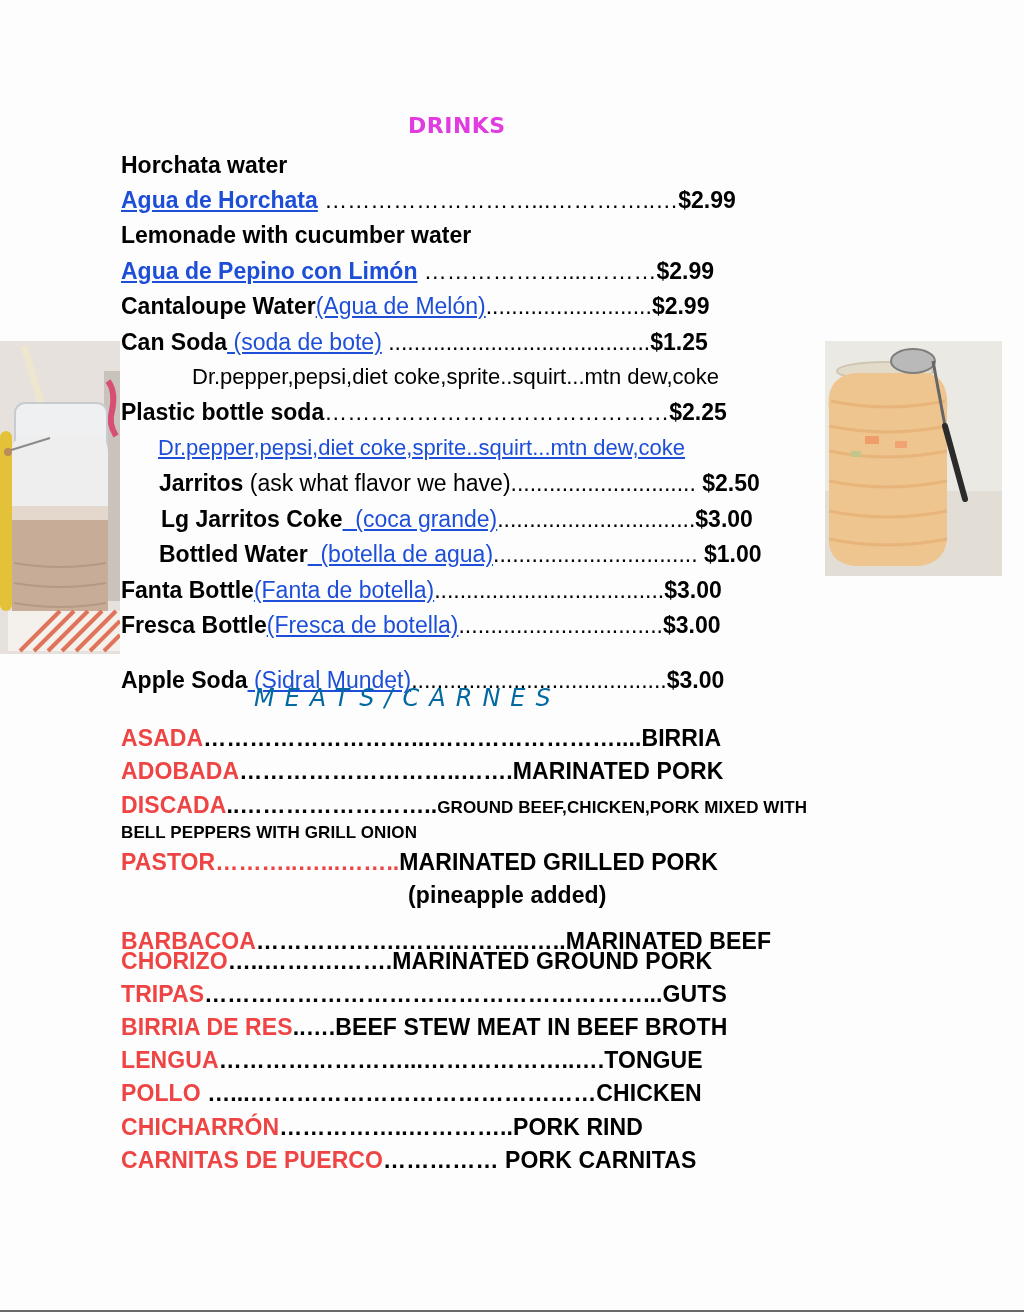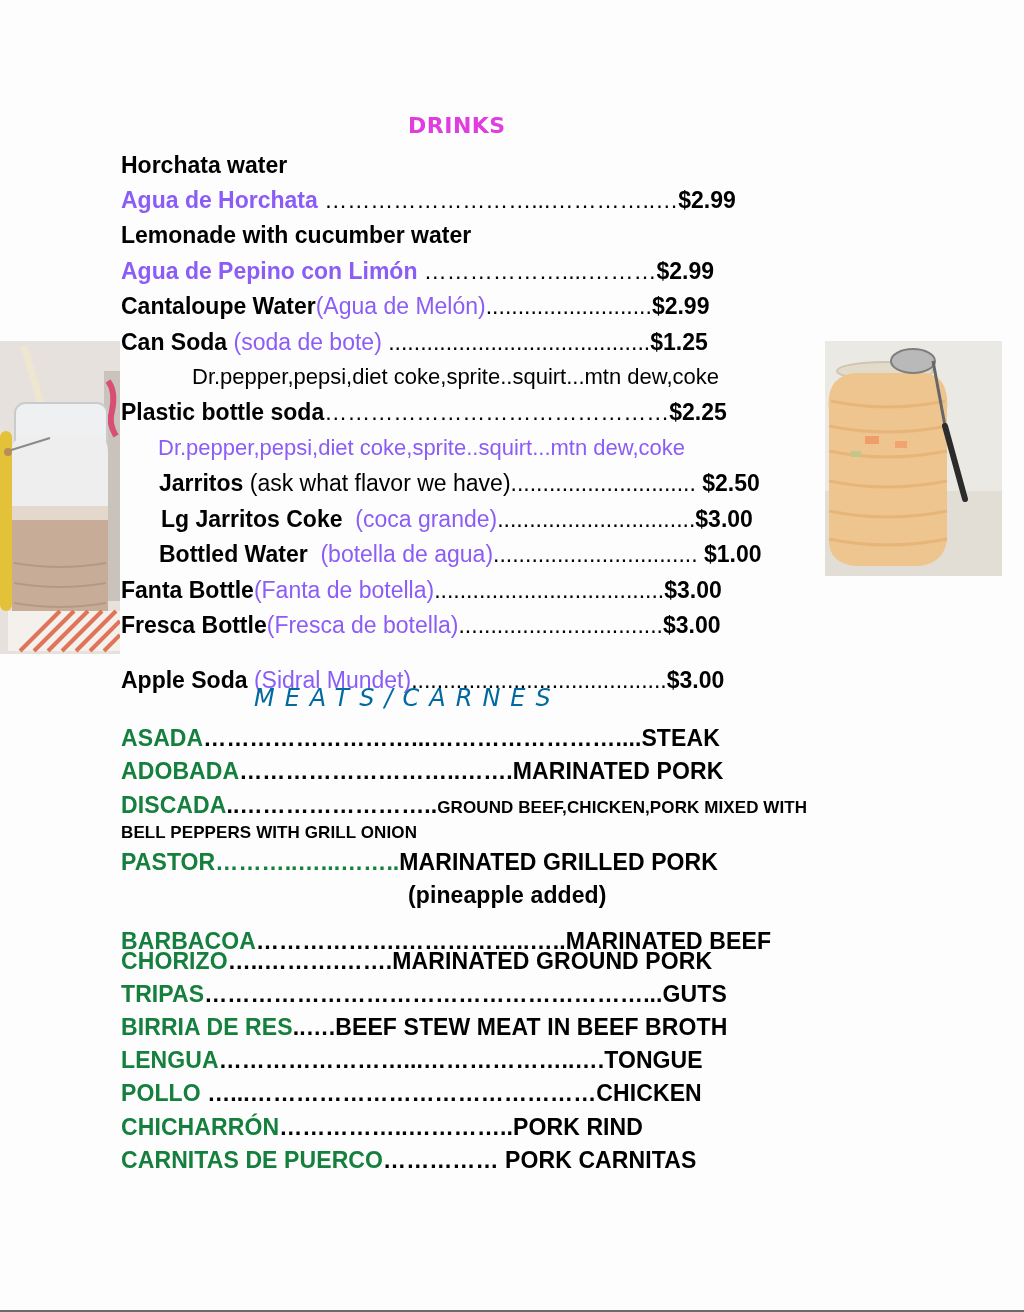--- a/index.html
+++ b/index.html
@@ -44,26 +44,26 @@
       font-weight: normal;
     }
     .line {
       position: absolute;
       white-space: nowrap;
       font-size: 23px;
       line-height: 30px;
       height: 30px;
     }
     .b { font-weight: bold; }
-    .blue { color: #8b5cf6; }
+    .blue { color: #1d4ed8; text-decoration: underline; }
     .black { color: #000; }
     .reg { font-weight: normal; }
     .small { font-size: 17px; }
     .meat { font-size: 23px; font-weight: bold; letter-spacing: 0.1px; }
-    .meat .name { color: #15803d; }
+    .meat .name { color: #ef4444; }
     .meat .dots { color: #000; }
     .meat .desc { color: #000; }
 
     
     .photo {
       position: absolute;
       overflow: hidden;
     }
     .photo-left {
       left: 0;
@@ -201,21 +201,21 @@
   <span class="b black">Fresca Bottle</span><span class="blue">(Fresca de botella)</span><span class="black">................................</span><span class="b black">$3.00</span>
 </div>
 
 <div class="line" style="top:645px; left:121px;margin-top:20px;">
   <span class="b black">Apple Soda</span><span class="blue"> (Sidral Mundet)</span><span class="black">........................................</span><span class="b black">$3.00</span>
 </div>
 
 <div class="section-title meats-title">MEATS/CARNES</div>
 
 <div class="line meat" style="top:723px; left:121px;">
-  <span class="name">ASADA</span><span class="dots">………………………...……………………....</span><span class="desc">STEAK</span>
+  <span class="name">ASADA</span><span class="dots">………………………...……………………....</span><span class="desc">BIRRIA</span>
 </div>
 
 <div class="line meat" style="top:756px; left:121px;">
   <span class="name">ADOBADA</span><span class="dots">………………………..…….</span><span class="desc">MARINATED PORK</span>
 </div>
 
 <div class="line meat" style="top:790px; left:121px;">
   <span class="name">DISCADA</span><span class="dots">..……………………..</span><span class="desc small">GROUND BEEF,CHICKEN,PORK MIXED WITH</span>
 </div>
 <div class="line meat small" style="top:818px; left:121px; font-size:17px;">BELL PEPPERS WITH GRILL ONION</div>

